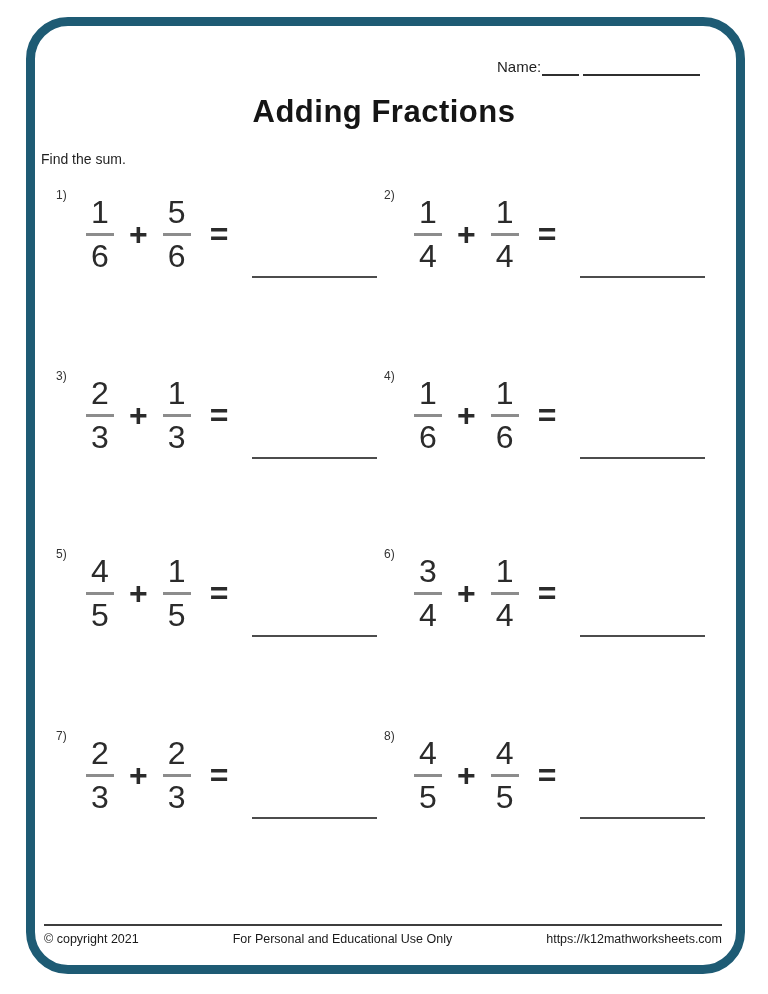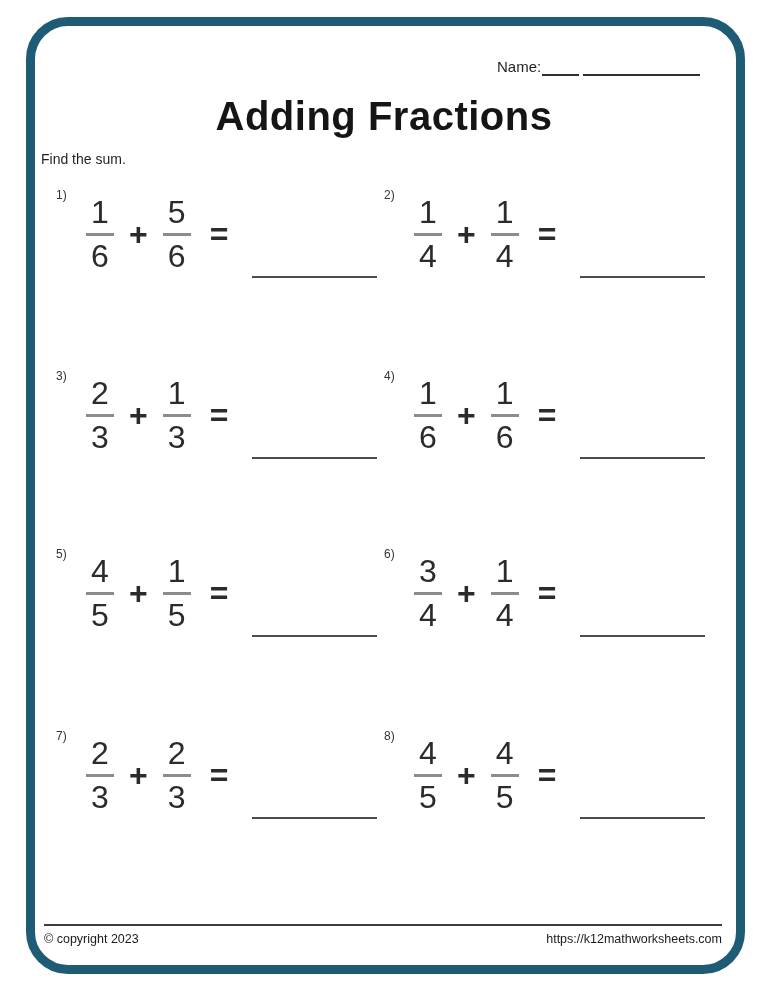--- a/index.html
+++ b/index.html
@@ -27,21 +27,21 @@
     font-size: 15px; color: #1f1f1f;
   }
   .name-line { position: absolute; top: 74px; height: 2px; background: #2f2f2f; }
   .name-line.short { left: 542px; width: 37px; }
   .name-line.long  { left: 583px; width: 117px; }
 
   
   .title {
     position: absolute; left: 0; top: 94px; width: 768px;
     text-align: center;
-    font-size: 40px; font-weight: bold; color: #151515;
+    font-size: 31px; font-weight: bold; color: #151515;
     letter-spacing: 0.5px;
   }
   .instruction {
     position: absolute; left: 41px; top: 151px;
     font-size: 14px; color: #1f1f1f;
   }
 
   
   .problem {
     position: absolute;
@@ -237,17 +237,18 @@
       <span class="fnum">4</span>
       <span class="fbar"></span>
       <span class="fden">5</span>
     </div>
     <span class="op eq">=</span>
     <span class="answer-line"></span>
   </div>
 
   <div class="footer-divider"></div>
   <div class="footer">
-    <span>© copyright 2023</span>
+    <span>© copyright 2021</span>
+    <span>For Personal and Educational Use Only</span>
     <span>https://k12mathworksheets.com</span>
   </div>
 
 </div>
 
 </body></html>

